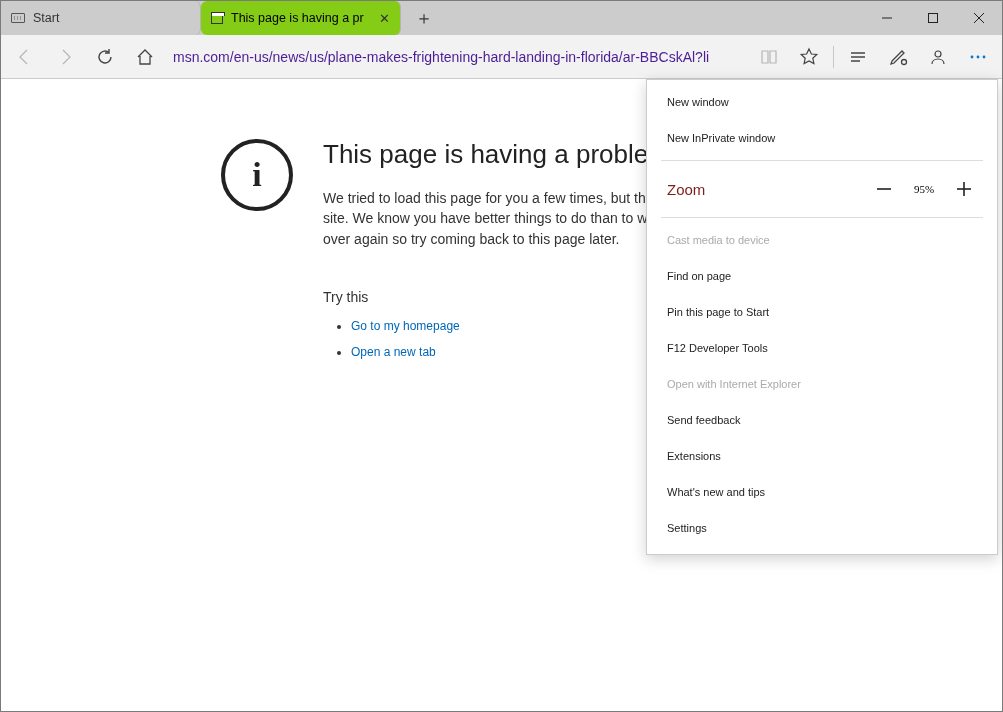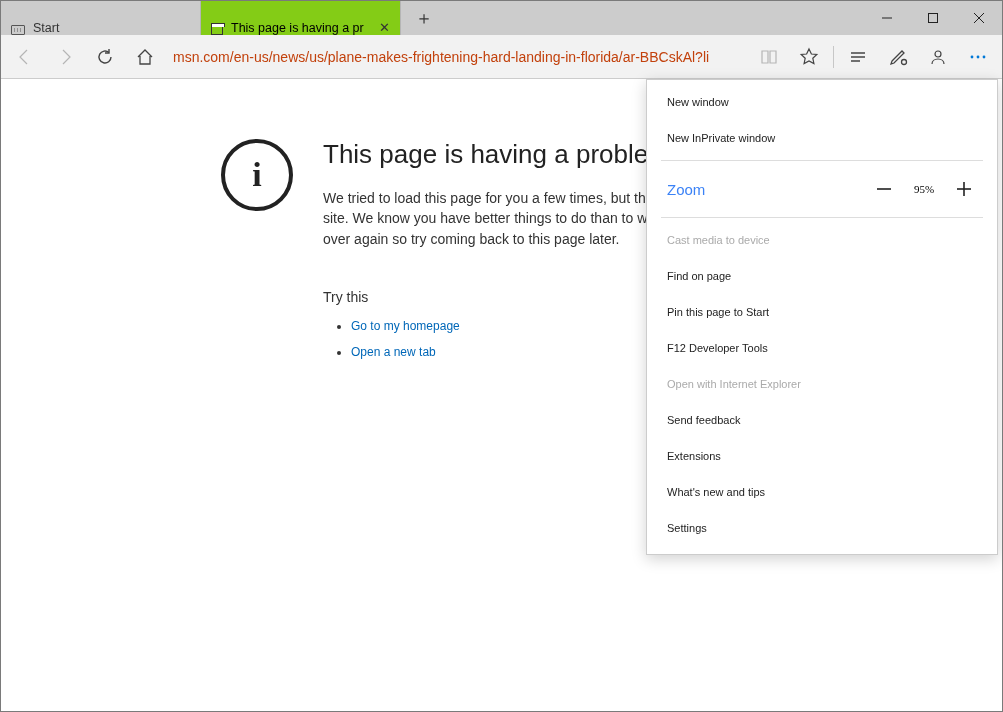--- a/index.html
+++ b/index.html
@@ -1,39 +1,39 @@
 <!DOCTYPE html>
 <html><head>
 <meta charset="utf-8">
 <style>
   * { box-sizing: border-box; margin: 0; padding: 0; font-family: "Segoe UI", Arial, sans-serif; }
   body { width: 1003px; height: 712px; background: #fff; overflow: hidden; position: relative; border: 1px solid #7a7a7a; }
 
   
   .titlebar { height: 34px; background: #ccc; display: flex; align-items: stretch; }
-  .tab { display: flex; align-items: flex-end; padding: 0 10px; font-size: 12.5px; height: 100%; position: relative; }
+  .tab { display: flex; align-items: center; padding: 16px 10px; font-size: 12.5px; height: 100%; position: relative; border-radius: 6px; }
   .tab.start { width: 200px; color: #333; border-right: 1px solid #b5b5b5; }
   .tab.start .kbd-icon { width: 14px; height: 10px; border: 1px solid #555; border-radius: 1px; margin-right: 8px; position: relative; }
   .tab.start .kbd-icon::before { content:""; position:absolute; left:2px; top:2px; right:2px; bottom:2px; background: repeating-linear-gradient(90deg,#555 0 1px, transparent 1px 3px); opacity:.5;}
   .tab.active { background: #84cc16; width: 200px; border-right: 1px solid #b5b5b5; }
   .tab.active .page-icon { width: 12px; height: 12px; border: 1px solid #333; margin-right: 8px; position: relative; }
   .tab.active .page-icon::before { content:""; position:absolute; top:-1px; left:-1px; width:12px; height:3px; background:#fff; border:1px solid #333; border-bottom:none;}
   .tab.active .title-text { flex: 1; white-space: nowrap; overflow: hidden; }
   .tab .close-x { margin-left: 6px; font-size: 13px; color:#333; }
   .newtab { width: 46px; display:flex; align-items:center; justify-content:center; color:#333; font-size:18px; }
   .spacer { flex: 1; }
   .win-controls { display: flex; }
   .win-btn { width: 46px; display:flex; align-items:center; justify-content:center; color:#222; }
   .win-btn svg { width:12px; height:12px; }
 
   
   .toolbar { height: 44px; background: #f2f2f2; border-bottom: 1px solid #ccc; display:flex; align-items:center; padding: 0 4px; }
   .tool-btn { width: 40px; height: 40px; display:flex; align-items:center; justify-content:center; color:#444; }
   .tool-btn.disabled { color: #b5b5b5; }
-  .addr { flex:1; height: 28px; display:flex; align-items:center; padding: 0 8px; font-size: 14px; color:#c2410c; white-space:nowrap; overflow:hidden; }
+  .addr { flex:1; height: 28px; display:flex; align-items:center; padding: 0 8px; font-size: 14px; color:#4c1d95; white-space:nowrap; overflow:hidden; }
   .tool-sep { width:1px; height:22px; background:#c7c7c7; margin: 0 4px; }
   .more-btn { color:#0078d7; }
 
   
   .content { position: relative; padding: 60px 0 0 220px; display:flex; }
   .info-circle { width: 72px; height:72px; border: 4px solid #222; border-radius: 50%; display:flex; align-items:center; justify-content:center; margin-right: 30px; flex-shrink:0; }
   .info-circle span { font-family: Georgia, serif; font-size: 34px; font-weight: 600; color:#222; }
   .msg { max-width: 520px; }
   .msg h1 { font-size: 26px; font-weight: 400; color:#222; margin-bottom: 18px; white-space: nowrap; }
   .msg p { font-size: 14px; color:#333; line-height: 1.45; }
@@ -41,21 +41,21 @@
   .try ul { margin: 14px 0 0 28px; }
   .try li { margin-bottom: 12px; font-size: 12px; }
   .try li a { color: #0067b8; text-decoration: none; }
 
   
   .menu { position:absolute; top: 78px; right: 4px; width: 352px; background:#fff; border:1px solid #ccc; box-shadow: 0 4px 14px rgba(0,0,0,.18); padding: 4px 0 8px; }
   .menu .item { padding: 12px 20px; font-size: 11px; color:#222; }
   .menu .item.disabled { color:#aaa; }
   .menu hr { border:none; border-top:1px solid #ddd; margin: 4px 14px; }
   .menu .zoom-row { display:flex; align-items:center; padding: 10px 16px 10px 20px; }
-  .menu .zoom-row .zlabel { flex:1; font-size:15px; color:#3b82f6; }
+  .menu .zoom-row .zlabel { flex:1; font-size:15px; color:#7f1d1d; }
   .menu .zoom-row .zbtn { width:34px; height:28px; display:flex; align-items:center; justify-content:center; color:#222; }
   .menu .zoom-row .zval { width:46px; text-align:center; font-size:11px;font-family:Liberation Serif, serif; }
 
   svg { display:block; }
 </style>
 </head>
 <body>
 
 <div class="titlebar">
   <div class="tab start">

